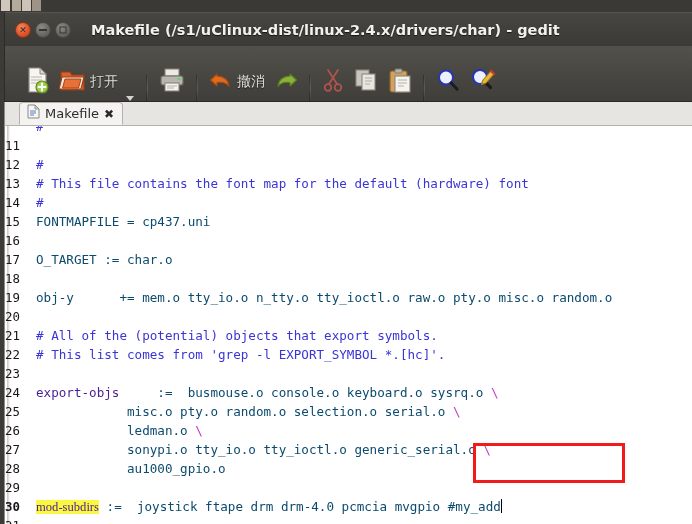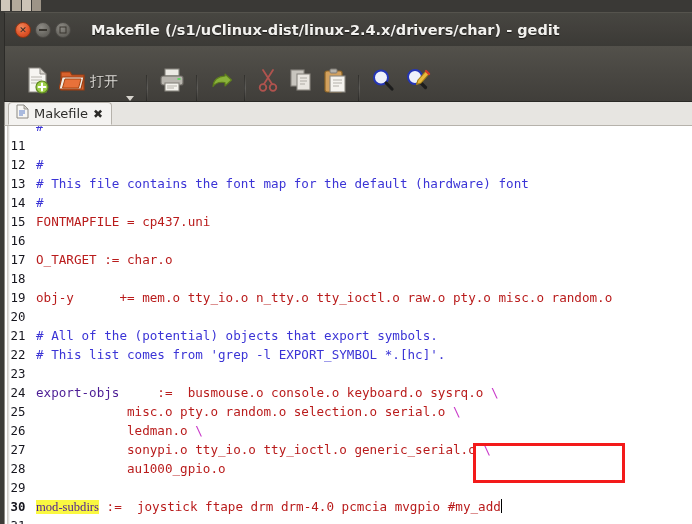--- a/index.html
+++ b/index.html
@@ -155,21 +155,21 @@
 
   
   .tabstrip {
     height: 24px;
     background: #e7e5e1;
     border-left: 1px solid #8e8b85;
     border-bottom: 1px solid #b6b2ab;
     box-sizing: border-box;
     display: flex;
     align-items: flex-end;
-    padding-left: 3px;
+    padding-left: 14px;
     position: relative;
   }
   .tab {
     display: flex;
     align-items: center;
     gap: 5px;
     height: 23px;
     padding: 0 8px 0 7px;
     background: #f4f3f1;
     border: 1px solid #b6b2ab;
@@ -216,36 +216,36 @@
   .code {
     font-family: "DejaVu Sans Mono", monospace;
     font-size: 12.6px;
     line-height: 19px;
     white-space: pre;
   }
   .ln-row { display: flex; height: 19px; align-items: center; }
   .ln {
     width: 31px;
     min-width: 31px;
-    text-align: center;
+    text-align: left;
     padding-right: 5px;
     box-sizing: border-box;
     color: #15151d;
     font-family: "DejaVu Sans Mono", monospace;
     font-size: 12.4px;
   }
   .ln.cur { font-weight: bold; }
   .src {
     flex: 1;
     overflow: hidden;
     white-space: pre;
   }
   .c-comment { color: #3b34d6; }
   .c-var     { color: #4c1d95; }
-  .c-plain   { color: #b91c1c; }
+  .c-plain   { color: #0c4a6e; }
   .c-esc     { color: #c938c9; }
   .hl-yellow { background: #faf841; font-family: Liberation Serif, serif; }
 
   
   .caret-bar {
     display: inline-block;
     width: 1px;
     height: 14px;
     background: #000;
     vertical-align: -2px;
@@ -329,20 +329,28 @@
             <rect x="3" y="10" width="22" height="9" rx="2" fill="#b9b6af" stroke="#6e6b65" stroke-width="1.2"></rect>
             <rect x="7" y="17" width="14" height="8" fill="#f4f2ec" stroke="#86837c" stroke-width="1.1"></rect>
             <rect x="19.5" y="12" width="3" height="2" fill="#63d163"></rect>
             <path d="M9 20 h10 M9 22 h7" stroke="#b5b2aa" stroke-width="1"></path>
           </svg>
         </span>
       </div>
 
       <div class="tsep"></div>
 
+      <div class="tbtn">
+        <span class="ico">
+          <svg width="26" height="26" viewBox="0 0 26 26">
+            <path d="M9 7 L2.5 13 L9 19 V15.5 c6 -1 9.5 0.5 12 4 c-0.5 -7.5 -5 -10 -12 -10.5 Z" fill="#e06a1e" stroke="#a64a10" stroke-width="1.1" stroke-linejoin="round"></path>
+          </svg>
+        </span>
+        <span class="tlabel">撤消</span>
+      </div>
 
       <div class="tbtn">
         <span class="ico">
           <svg width="26" height="26" viewBox="0 0 26 26">
             <path d="M17 7 L23.5 13 L17 19 V15.5 c-6 -1 -9.5 0.5 -12 4 c0.5 -7.5 5 -10 12 -10.5 Z" fill="#8ab23a" stroke="#5d7d1c" stroke-width="1.1" stroke-linejoin="round"></path>
           </svg>
         </span>
       </div>
 
       <div class="tsep"></div>

